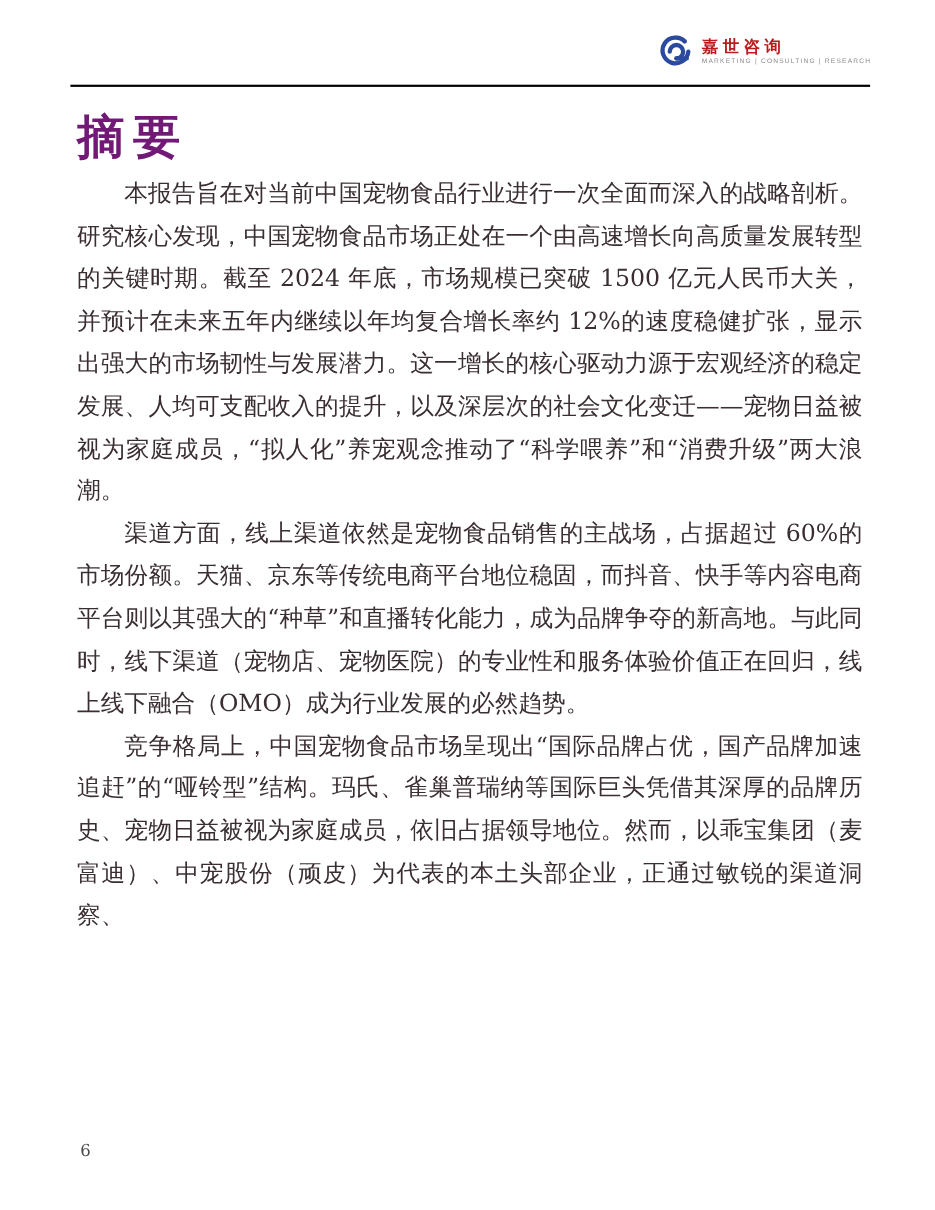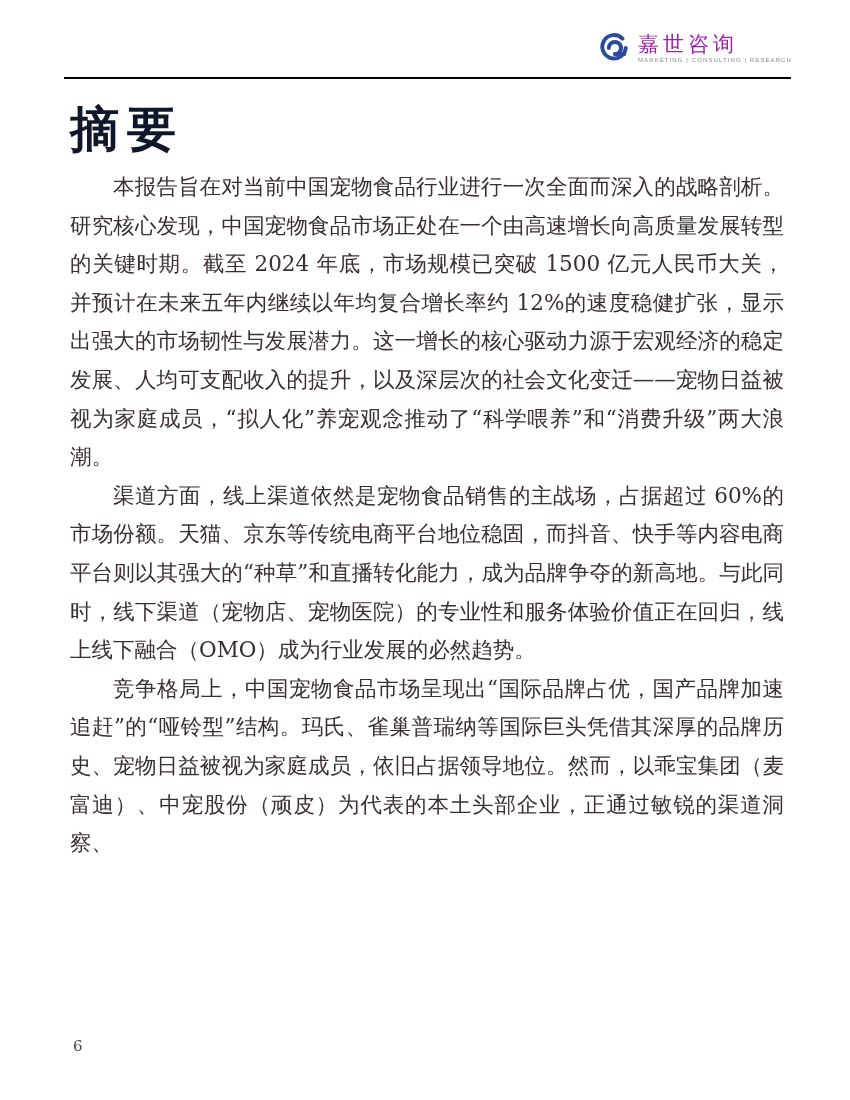--- a/index.html
+++ b/index.html
@@ -27,24 +27,24 @@
     display: inline-flex;
     width: 30px;
     height: 30px;
   }
   .logo-text-block {
     display: flex;
     flex-direction: column;
   }
   .logo-name {
     font-family: "Liberation Sans", sans-serif;
-    font-size: 21px;
-    font-weight: 400;
+    font-size: 15px;
+    font-weight: 700;
     letter-spacing: 4px;
-    color: #a21caf;
+    color: #b91c1c;
     line-height: 1.1;
     white-space: nowrap;
   }
   .logo-tagline {
     font-family: "Liberation Sans", sans-serif;
     font-size: 6px;
     letter-spacing: 1.1px;
     color: #8a8a8a;
     margin-top: 2px;
     white-space: nowrap;
@@ -55,31 +55,31 @@
     left: 64px;
     width: 727px;
     border-top: 2.2px solid #000000;
   }
   
   .doc-title {
     position: absolute;
     top: 100px;
     left: 70px;
     margin: 0;
-    font-size: 49px;
+    font-size: 43px;
     font-weight: 700;
     letter-spacing: 8px;
-    color: #0f172a;
+    color: #701a75;
     line-height: 1.2;
     text-align: center;
   }
   
   .content {
     position: absolute;
-    top: 168px;
+    top: 158px;
     left: 70px;
     width: 714px;
   }
   .para {
     margin: 0;
     font-size: 21.5px;
     line-height: 38.6px;
     text-align: justify;
     text-indent: 2em;
     color: #3a2e33;

